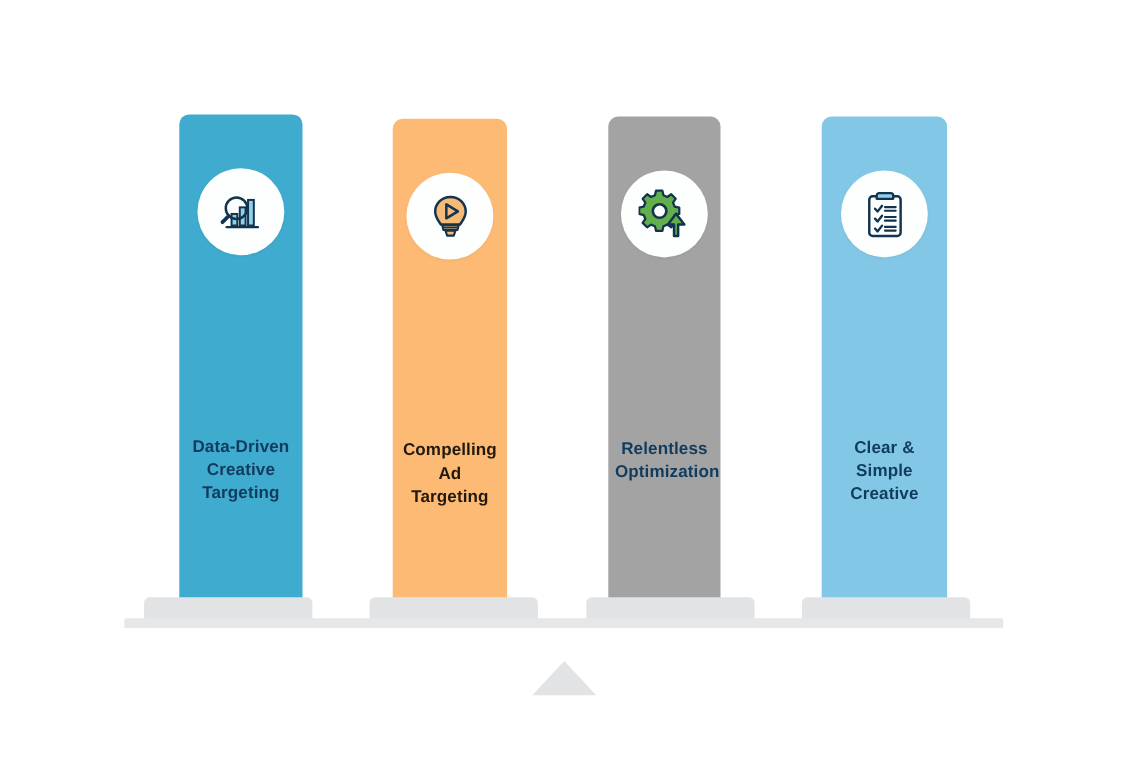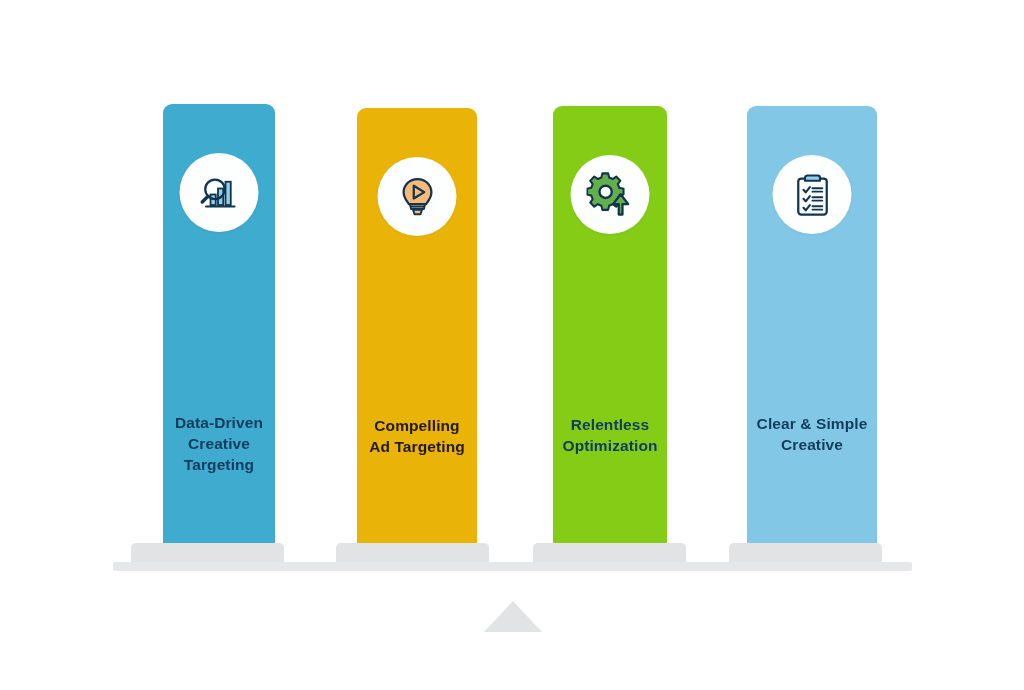--- a/index.html
+++ b/index.html
@@ -55,21 +55,20 @@
     position: absolute;
     left: 0;
     right: 0;
     text-align: center;
     font-size: 15.5px;
     font-weight: bold;
     line-height: 1.36;
     letter-spacing: 0.1px;
     padding: 0 6px;
     box-sizing: border-box;
-    margin-top: 16px;
   }
 
   
   .pedestal {
     position: absolute;
     background: #e2e3e4;
     border-radius: 5px 5px 0 0;
   }
   #base-bar {
     position: absolute;
@@ -107,60 +106,60 @@
         </svg>
       </span>
     </div>
     <div class="pillar-label" style="color: rgb(18, 60, 94); top: 292px;">
       <div>Data-Driven</div>
       <div>Creative</div>
       <div>Targeting</div>
     </div>
   </div>
 
-  <div class="pillar" id="pillar-2" style="left: 357px; top: 108px; width: 120px; height: 441px; background: #eab308;">
+  <div class="pillar" id="pillar-2" style="left: 357px; top: 108px; width: 104px; height: 441px; background: #fdba74;">
     <div class="icon-badge">
       <span>
         <svg viewBox="0 0 64 64" fill="none">
 
           <path d="M32 8 C21 8 13.5 16.5 13.5 26 C13.5 33 18 37.5 20.5 41.5 L43.5 41.5 C46 37.5 50.5 33 50.5 26 C50.5 16.5 43 8 32 8 Z" fill="#f5b978" stroke="#12344f" stroke-width="3" stroke-linejoin="round"></path>
 
           <path d="M22 42 L42 42 L40.5 48 L23.5 48 Z" fill="#f5b978" stroke="#12344f" stroke-width="2.6" stroke-linejoin="round"></path>
           <line x1="23" y1="45" x2="41" y2="45" stroke="#12344f" stroke-width="2"></line>
           <path d="M26 49 L38 49 L36 55 L28 55 Z" fill="#f5b978" stroke="#12344f" stroke-width="2.6" stroke-linejoin="round"></path>
 
           <path d="M27 17 L27 34 L41 25.5 Z" fill="none" stroke="#12344f" stroke-width="3" stroke-linejoin="round"></path>
         </svg>
       </span>
     </div>
     <div class="pillar-label" style="color: rgb(34, 26, 16); top: 291px;">
       <div>Compelling</div>
       <div>Ad Targeting</div>
     </div>
   </div>
 
-  <div class="pillar" id="pillar-3" style="left: 553px; top: 106px; width: 114px; height: 443px; background: #84cc16;">
+  <div class="pillar" id="pillar-3" style="left: 553px; top: 106px; width: 102px; height: 443px; background: #a3a3a3;">
     <div class="icon-badge">
       <span>
         <svg viewBox="0 0 64 64" fill="none">
 
           <path d="M27.5 6 H36.5 L38 12.5 L43.5 14.8 L49 11 L55.3 17.3 L51.5 22.8 L53.8 28.3 L60.3 29.8 V38.8 L53.8 40.3 L51.5 45.8 L55.3 51.3 L49 57.6 L43.5 53.8 L38 56.1 L36.5 62.6 H27.5 L26 56.1 L20.5 53.8 L15 57.6 L8.7 51.3 L12.5 45.8 L10.2 40.3 L3.7 38.8 V29.8 L10.2 28.3 L12.5 22.8 L8.7 17.3 L15 11 L20.5 14.8 L26 12.5 Z" transform="translate(-2.5,-2) scale(0.86)" fill="#62af4b" stroke="#12344f" stroke-width="3.2" stroke-linejoin="round"></path>
           <circle cx="25.5" cy="27.8" r="8.2" fill="#fdfefe" stroke="#12344f" stroke-width="3.2"></circle>
 
           <path d="M43 58 L43 44 L35.5 44 L45.5 31 L55.5 44 L48 44 L48 58 Z" fill="#62af4b" stroke="#12344f" stroke-width="3" stroke-linejoin="round"></path>
         </svg>
       </span>
     </div>
     <div class="pillar-label" style="color: rgb(18, 60, 94); top: 292px;">
       <div>Relentless</div>
       <div>Optimization</div>
     </div>
   </div>
 
-  <div class="pillar" id="pillar-4" style="left: 747px; top: 106px; width: 130px; height: 443px; background: rgb(130, 200, 230);">
+  <div class="pillar" id="pillar-4" style="left: 747px; top: 106px; width: 114px; height: 443px; background: rgb(130, 200, 230);">
     <div class="icon-badge">
       <span>
         <svg viewBox="0 0 64 64" fill="none">
 
           <rect x="13" y="10" width="38" height="48" rx="4" fill="#fdfefe" stroke="#12344f" stroke-width="3"></rect>
 
           <path d="M25 6 H39 C40.6 6 42 7.4 42 9 V13 H22 V9 C22 7.4 23.4 6 25 6 Z" fill="#8fd0ea" stroke="#12344f" stroke-width="2.8" stroke-linejoin="round"></path>
 
           <path d="M20 25 L23 28.5 L28.5 21.5" stroke="#12344f" stroke-width="2.8" stroke-linecap="round" stroke-linejoin="round" fill="none"></path>
           <line x1="32" y1="23" x2="45" y2="23" stroke="#12344f" stroke-width="2.6" stroke-linecap="round"></line>

